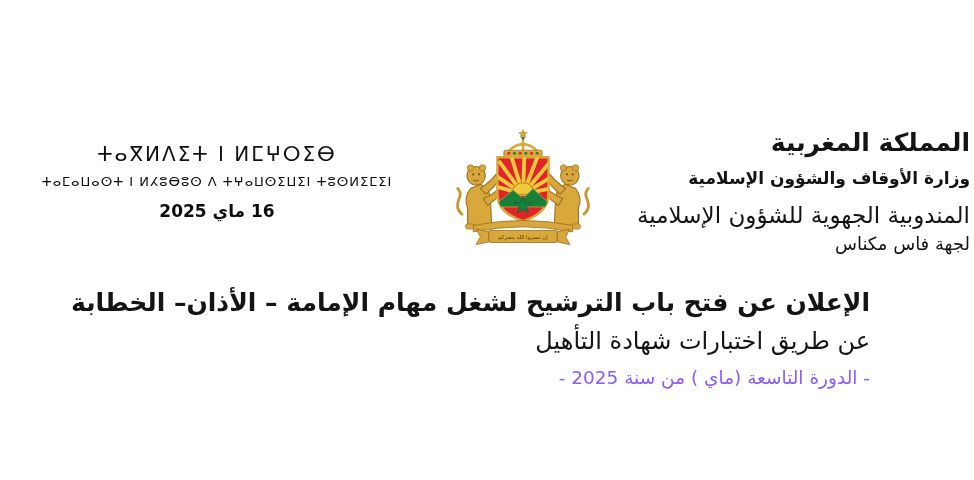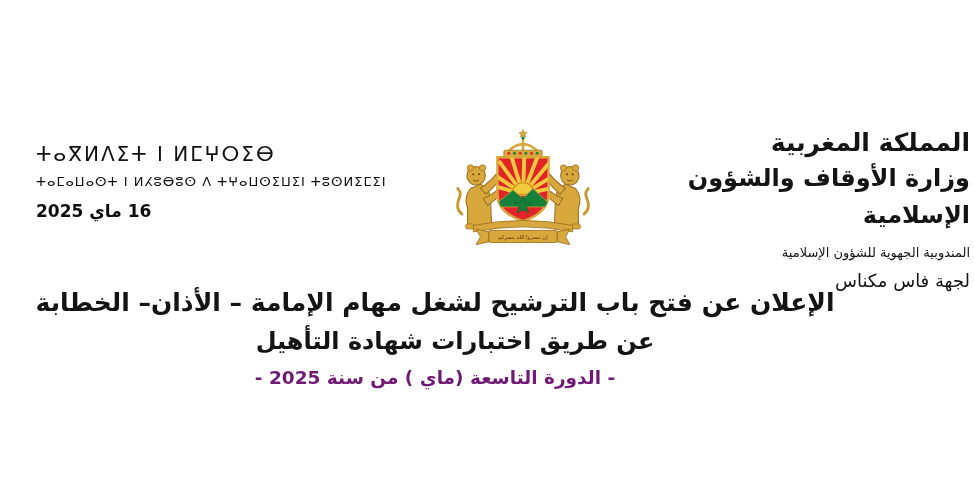--- a/index.html
+++ b/index.html
@@ -1,39 +1,39 @@
 <!DOCTYPE html>
 <html><head>
 <meta charset="utf-8">
 <style>
   html,body{margin:0;padding:0;background:#ffffff;}
   .page{
     position:relative;width:974px;height:480px;background:#ffffff;overflow:hidden;
     font-family:"DejaVu Sans",sans-serif;color:#141414;
   }
   
-  .tifinagh-block{position:absolute;left:36px;top:142px;width:362px;text-align:left;}
+  .tifinagh-block{position:absolute;left:36px;top:142px;width:362px;text-align:center;}
   .tif-line1{font-size:20px;letter-spacing:2px;white-space:nowrap;color:#101010;}
   .tif-line2{font-size:13px;letter-spacing:1px;margin-top:8px;white-space:nowrap;color:#101010;}
   .date-line{margin-top:12px;font-size:17px;font-weight:bold;direction:rtl;color:#0d0d0d;}
   
   .emblem{position:absolute;left:452px;top:128px;width:142px;height:126px;}
   .emblem svg{width:100%;height:100%;display:block;}
   .motto-text{font-family:"DejaVu Sans",sans-serif;font-size:7.5px;fill:#5c3b05;}
   
   .arabic-block{position:absolute;left:634px;top:126px;width:336px;text-align:right;direction:rtl;}
   .ar-line1{font-size:25px;font-weight:bold;line-height:34px;}
-  .ar-line2{font-size:24px;font-weight:bold;line-height:37px;}
-  .ar-line3{font-size:13px;line-height:29px;margin-top:4px;}
+  .ar-line2{font-size:17px;font-weight:bold;line-height:37px;}
+  .ar-line3{font-size:23px;line-height:29px;margin-top:4px;}
   .ar-line4{font-size:18px;line-height:28px;}
   
-  .title-block{position:absolute;top:282px;left:0;width:870px;text-align:center;direction:rtl;}
+  .title-block{position:absolute;top:282px;left:0;width:870px;direction:rtl;}
   .title-line1{font-size:25px;font-weight:bold;line-height:41px;}
-  .title-line2{font-size:24px;font-weight:bold;line-height:37px;padding-left:40px;}
-  .session-line{font-size:18.5px;font-weight:bold;line-height:36px;color:#701a75;}
+  .title-line2{font-size:24px;font-weight:normal;line-height:37px;padding-left:40px;}
+  .session-line{font-size:18.5px;font-weight:normal;line-height:36px;color:#8b5cf6;}
 </style>
 </head>
 <body>
 
 <div class="page">
 
   <div class="tifinagh-block">
     <div class="tif-line1">ⵜⴰⴳⵍⴷⵉⵜ ⵏ ⵍⵎⵖⵔⵉⴱ</div>
     <div class="tif-line2">ⵜⴰⵎⴰⵡⴰⵙⵜ ⵏ ⵍⵃⵓⴱⵓⵙ ⴷ ⵜⵖⴰⵡⵙⵉⵡⵉⵏ ⵜⵓⵙⵍⵉⵎⵉⵏ</div>
     <div class="date-line">16 ماي 2025</div>

